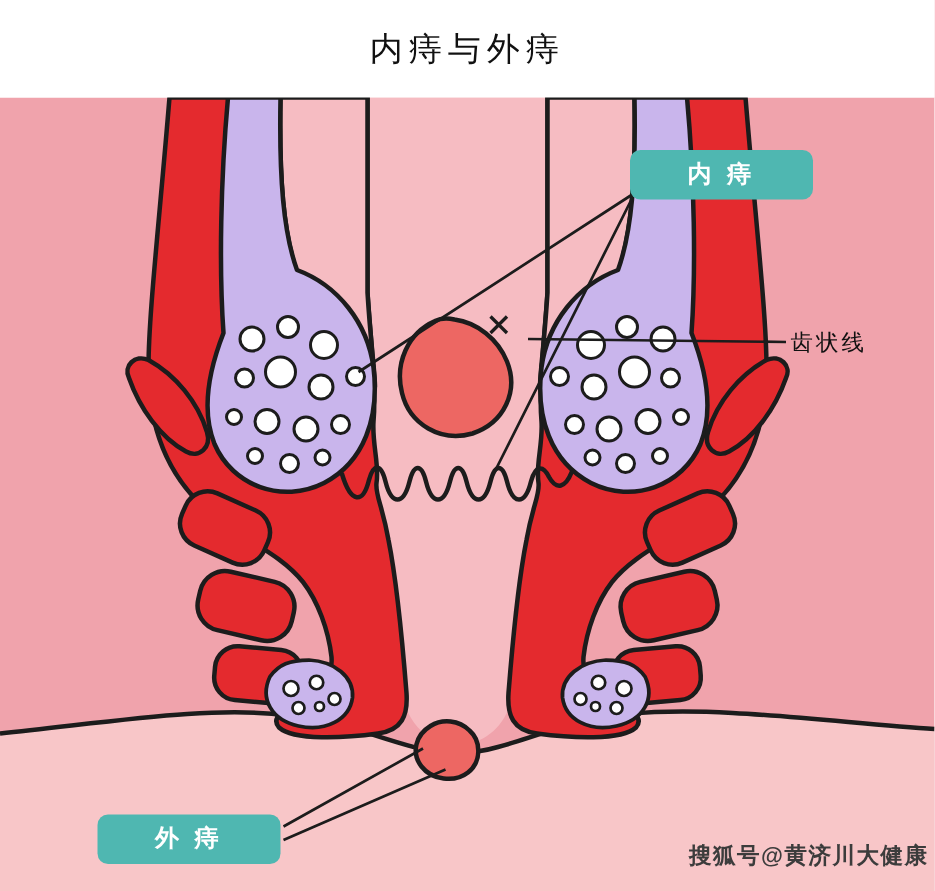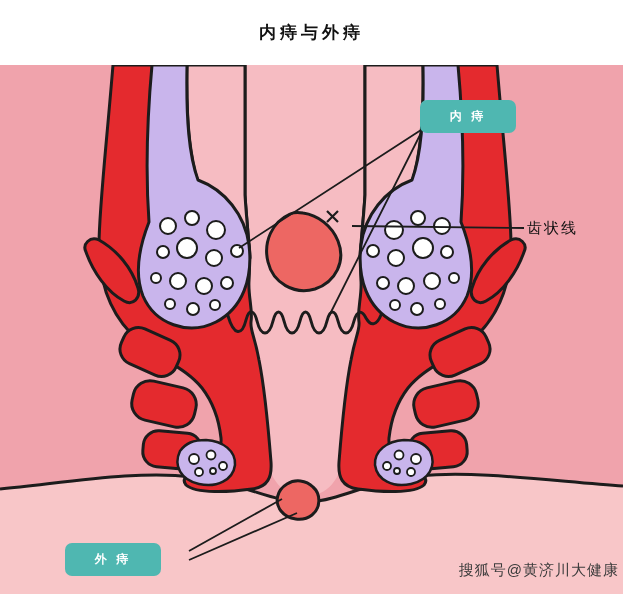--- a/index.html
+++ b/index.html
@@ -1,43 +1,43 @@
 <!DOCTYPE html>
 <html style="--background_pink: #f0a3ac; --canal_pink: #f6bcc2; --skin_pink: #f8c6c8; --tissue_red: #e42a2e; --hemorrhoid_red: #ed6763; --vascular_purple: #c9b5ec; --cell_white: #ffffff; --outline_dark: #1c1c1c; --label_teal: #4fb7b1; --label_text: #ffffff; --title_text: #111111; --watermark_text: #3c3c3c;"><head>
 <meta charset="utf-8">
 <style>
   html,body{margin:0;padding:0;}
   body{font-family:"Liberation Sans","DejaVu Sans",sans-serif;}
   .stage{position:relative;width:623px;height:594px;overflow:hidden;background:#ffffff;}
   .header{position:absolute;top:0;left:0;right:0;height:65px;background:#ffffff;
           display:flex;align-items:center;justify-content:center;}
-  .title{font-size:17px;font-weight:700;letter-spacing:4px;color:var(--title_text,#111111);}
+  .title{font-size:22px;font-weight:400;letter-spacing:4px;color:var(--title_text,#111111);}
   .art{position:absolute;left:0;top:0;width:623px;height:594px;}
   .bg{fill:var(--background_pink,#f0a3ac);}
   .skin{fill:var(--skin_pink,#f8c6c8);}
   .canal{fill:var(--canal_pink,#f6bcc2);}
   .red{fill:var(--tissue_red,#e42a2e);stroke:var(--outline_dark,#1c1c1c);stroke-width:3;stroke-linejoin:round;}
   .strip{fill:var(--canal_pink,#f6bcc2);stroke:var(--outline_dark,#1c1c1c);stroke-width:3;stroke-linejoin:round;}
   .purple{fill:var(--vascular_purple,#c9b5ec);stroke:var(--outline_dark,#1c1c1c);stroke-width:3;stroke-linejoin:round;}
   .purple-sm{fill:var(--vascular_purple,#c9b5ec);stroke:var(--outline_dark,#1c1c1c);stroke-width:2.5;stroke-linejoin:round;}
   .cell{fill:var(--cell_white,#ffffff);stroke:var(--outline_dark,#1c1c1c);stroke-width:2;}
   .cell-sm{fill:var(--cell_white,#ffffff);stroke:var(--outline_dark,#1c1c1c);stroke-width:1.8;}
   .bump{fill:var(--hemorrhoid_red,#ed6763);stroke:var(--outline_dark,#1c1c1c);stroke-width:3;}
   .line{stroke:var(--outline_dark,#1c1c1c);stroke-width:1.8;fill:none;}
   .xmark{stroke:var(--outline_dark,#1c1c1c);stroke-width:2.2;fill:none;}
   .wave{stroke:var(--outline_dark,#1c1c1c);stroke-width:3;fill:none;stroke-linecap:round;}
   .skinline{stroke:var(--outline_dark,#1c1c1c);stroke-width:3;fill:none;}
-  .tag{position:absolute;width:96px;height:33px;background:var(--label_teal,#4fb7b1);
-       border-radius:7px;color:var(--label_text,#ffffff);font-weight:700;font-size:12px;
+  .tag{position:absolute;width:122px;height:33px;background:var(--label_teal,#4fb7b1);
+       border-radius:7px;color:var(--label_text,#ffffff);font-weight:700;font-size:16px;
        display:flex;align-items:center;justify-content:center;letter-spacing:3px;text-align:center;}
   .tag-internal{left:420px;top:100px;}
   .tag-external{left:65px;top:543px;}
   .dentate-label{position:absolute;left:527px;top:219px;font-size:15px;font-weight:400;
        letter-spacing:2px;color:var(--title_text,#111111);}
-  .watermark{position:absolute;right:4px;top:561px;font-size:15px;font-weight:400;
+  .watermark{position:absolute;right:4px;top:561px;font-size:15px;font-weight:700;
        color:var(--watermark_text,#3c3c3c);letter-spacing:1px;}
 </style>
 </head>
 <body>
 
 <div class="stage">
 
   <svg class="art" viewBox="0 0 623 594" xmlns="http://www.w3.org/2000/svg">
     <defs>
 

